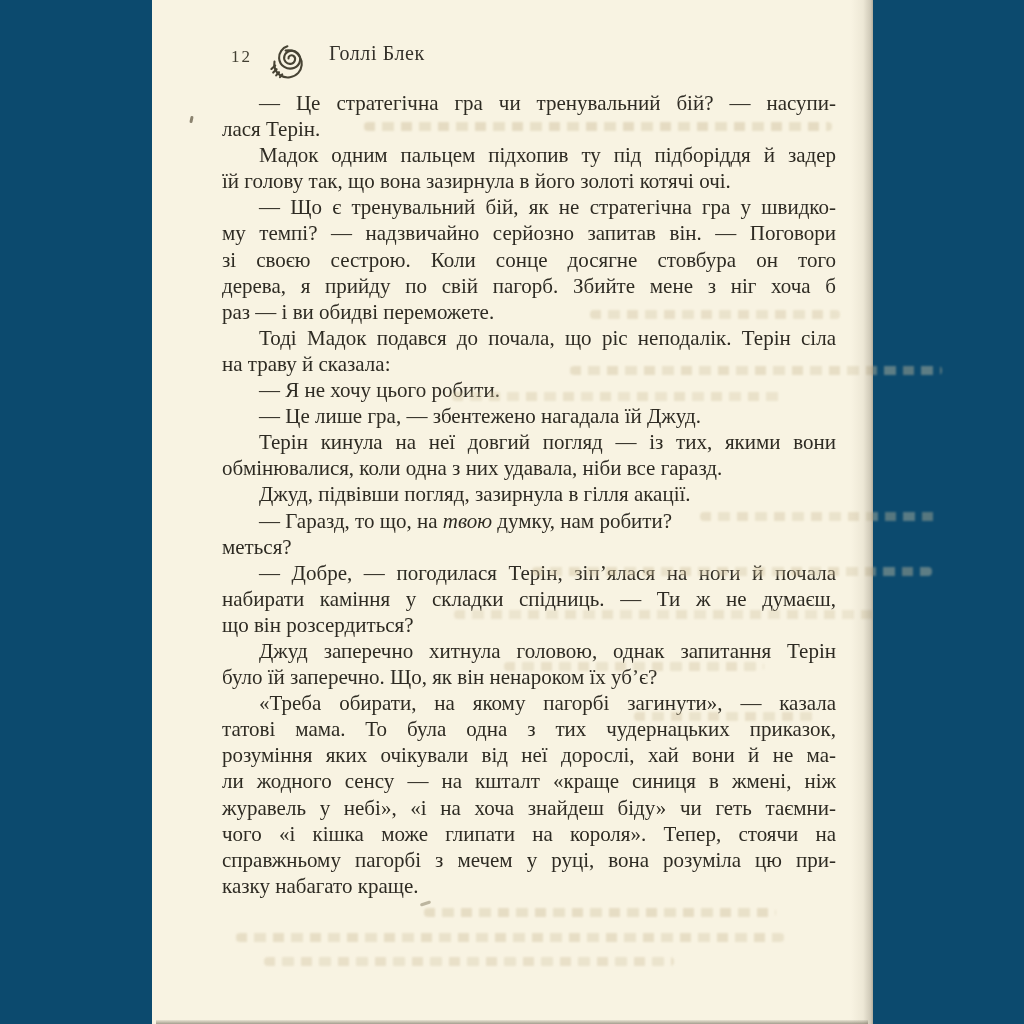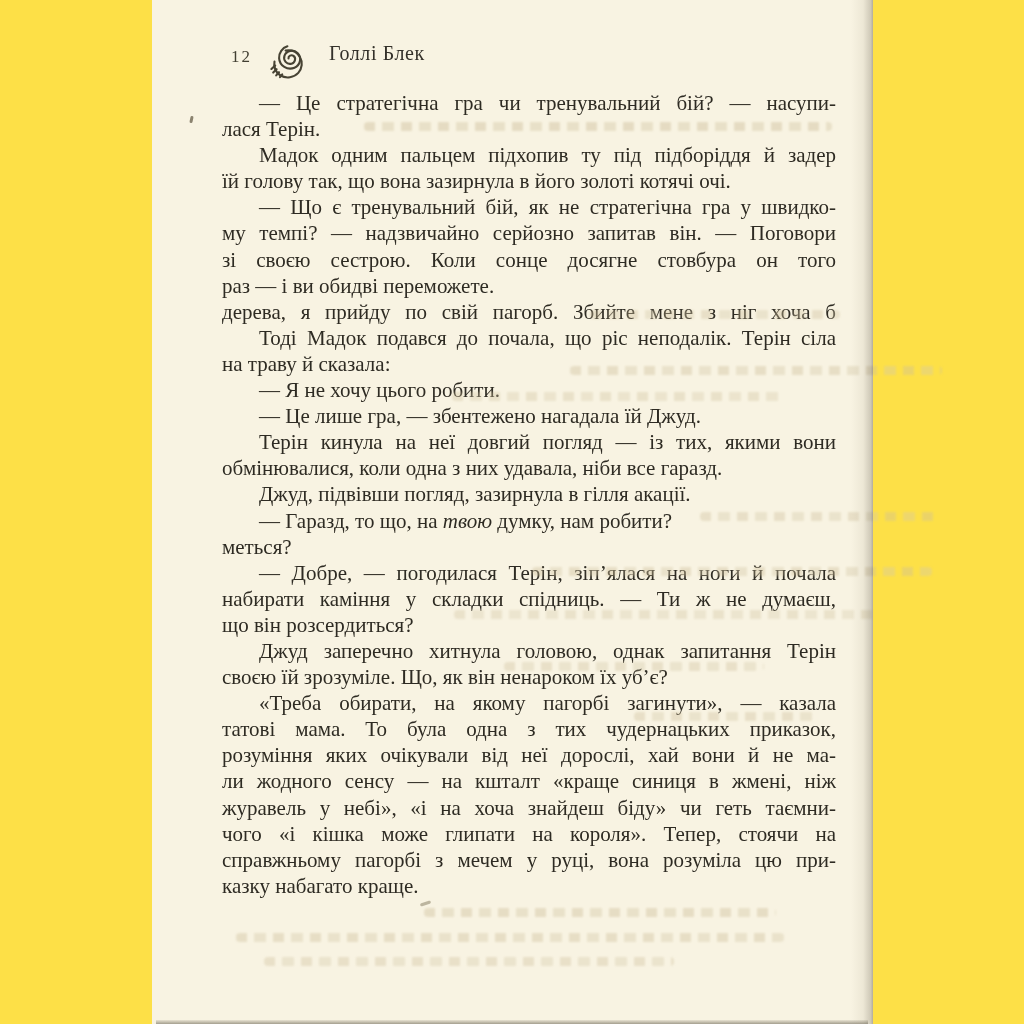--- a/index.html
+++ b/index.html
@@ -8,21 +8,21 @@
     width: 1024px;
     height: 1024px;
     background: #fdfdfb;
     overflow: hidden;
     font-family: "Liberation Serif", "DejaVu Serif", serif;
   }
   .scan-bg {
     position: relative;
     width: 1024px;
     height: 1024px;
-    background: #fde047;
+    background: #0c4a6e;
   }
   .book-page {
     position: absolute;
     left: 152px;
     top: 0;
     width: 721px;
     height: 1024px;
     background: linear-gradient(180deg, #f9f5e6 0%, #f8f3e2 55%, #f7f2e0 100%);
     box-sizing: border-box;
   }
@@ -140,22 +140,22 @@
           <div class="line last">лася Терін.</div>
         </div>
         <div class="para">
           <div class="line first">Мадок одним пальцем підхопив ту під підборіддя й задер</div>
           <div class="line last">їй голову так, що вона зазирнула в його золоті котячі очі.</div>
         </div>
         <div class="para">
           <div class="line first">— Що є тренувальний бій, як не стратегічна гра у швидко-</div>
           <div class="line">му темпі? — надзвичайно серйозно запитав він. — Поговори</div>
           <div class="line">зі своєю сестрою. Коли сонце досягне стовбура он того</div>
+          <div class="line">дерева, я прийду по свій пагорб. Збийте мене з ніг хоча б</div>
           <div class="line last">раз — і ви обидві переможете.</div>
-          <div class="line">дерева, я прийду по свій пагорб. Збийте мене з ніг хоча б</div>
         </div>
         <div class="para">
           <div class="line first">Тоді Мадок подався до почала, що ріс неподалік. Терін сіла</div>
           <div class="line last">на траву й сказала:</div>
         </div>
         <div class="para">
           <div class="line first last">— Я не хочу цього робити.</div>
         </div>
         <div class="para">
           <div class="line first last">— Це лише гра, — збентежено нагадала їй Джуд.</div>
@@ -173,21 +173,21 @@
         <div class="para">
           <div class="line last">меться?</div>
         </div>
         <div class="para">
           <div class="line first">— Добре, — погодилася Терін, зіп’ялася на ноги й почала</div>
           <div class="line">набирати каміння у складки спідниць. — Ти ж не думаєш,</div>
           <div class="line last">що він розсердиться?</div>
         </div>
         <div class="para">
           <div class="line first">Джуд заперечно хитнула головою, однак запитання Терін</div>
-          <div class="line last">своєю їй зрозуміле. Що, як він ненароком їх уб’є?</div>
+          <div class="line last">було їй заперечно. Що, як він ненароком їх уб’є?</div>
         </div>
         <div class="para">
           <div class="line first">«Треба обирати, на якому пагорбі загинути», — казала</div>
           <div class="line">татові мама. То була одна з тих чудернацьких приказок,</div>
           <div class="line">розуміння яких очікували від неї дорослі, хай вони й не ма-</div>
           <div class="line">ли жодного сенсу — на кшталт «краще синиця в жмені, ніж</div>
           <div class="line">журавель у небі», «і на хоча знайдеш біду» чи геть таємни-</div>
           <div class="line">чого «і кішка може глипати на короля». Тепер, стоячи на</div>
           <div class="line">справжньому пагорбі з мечем у руці, вона розуміла цю при-</div>
           <div class="line last">казку набагато краще.</div>

